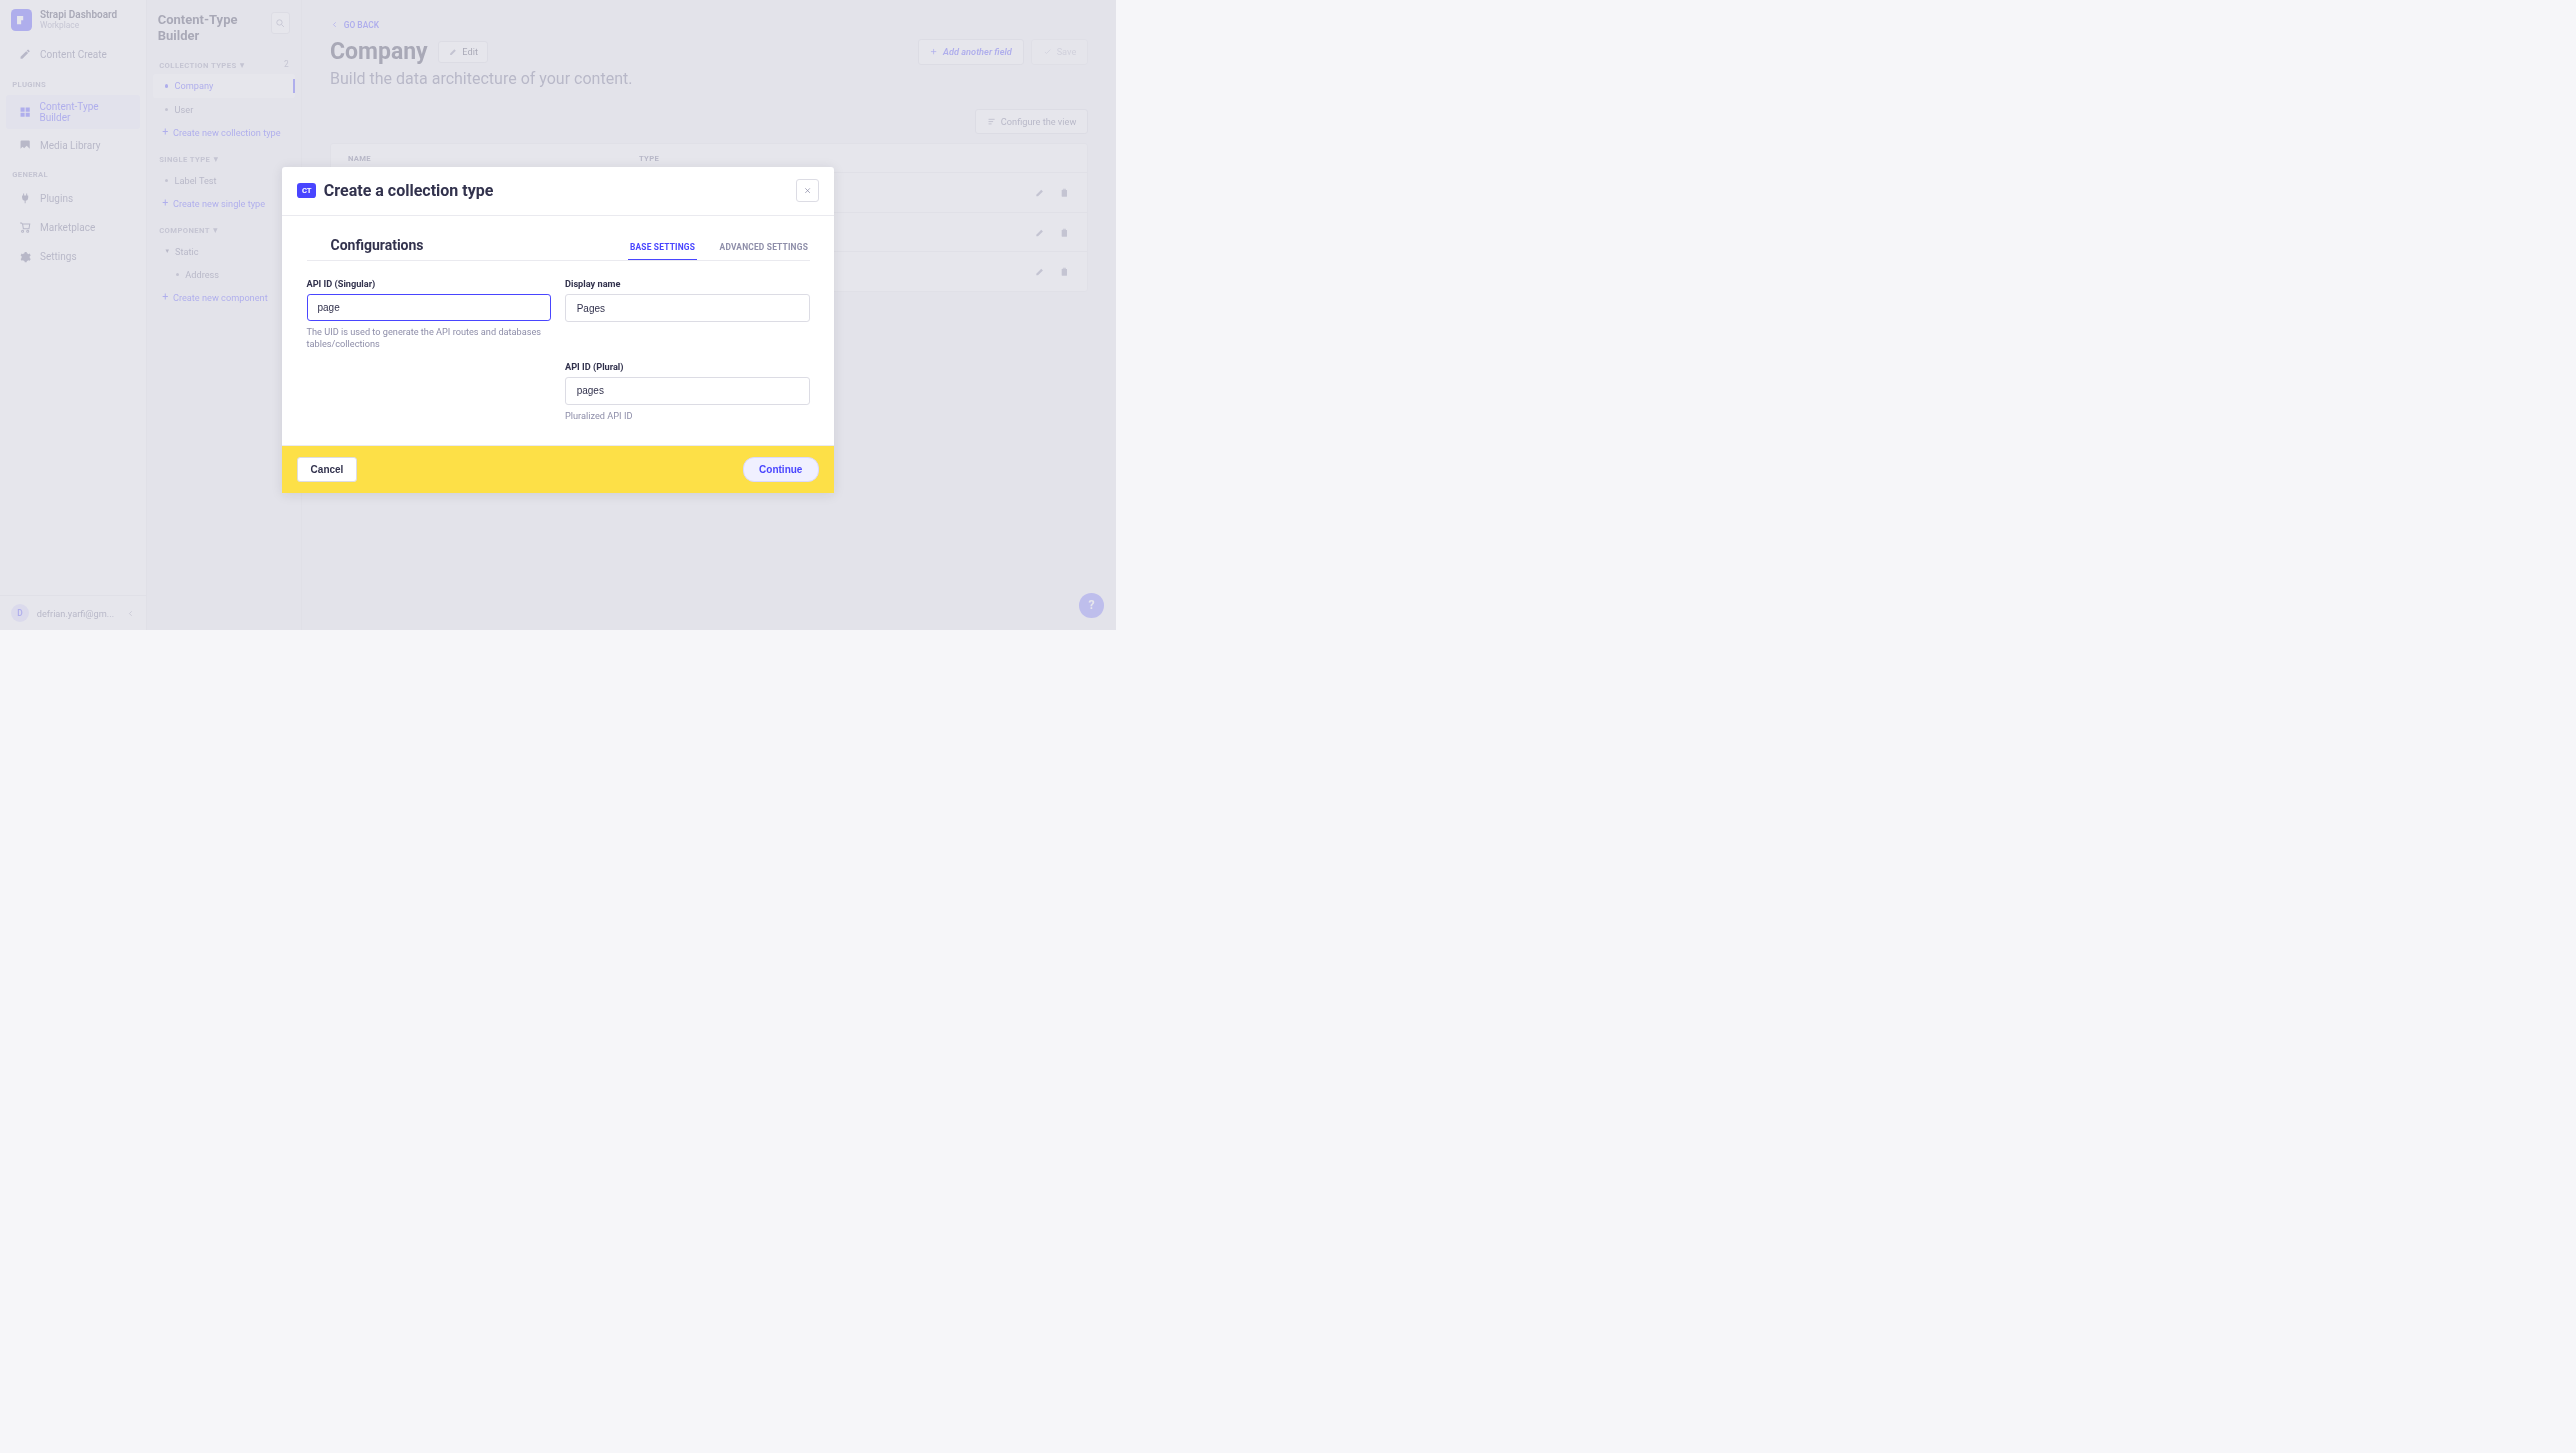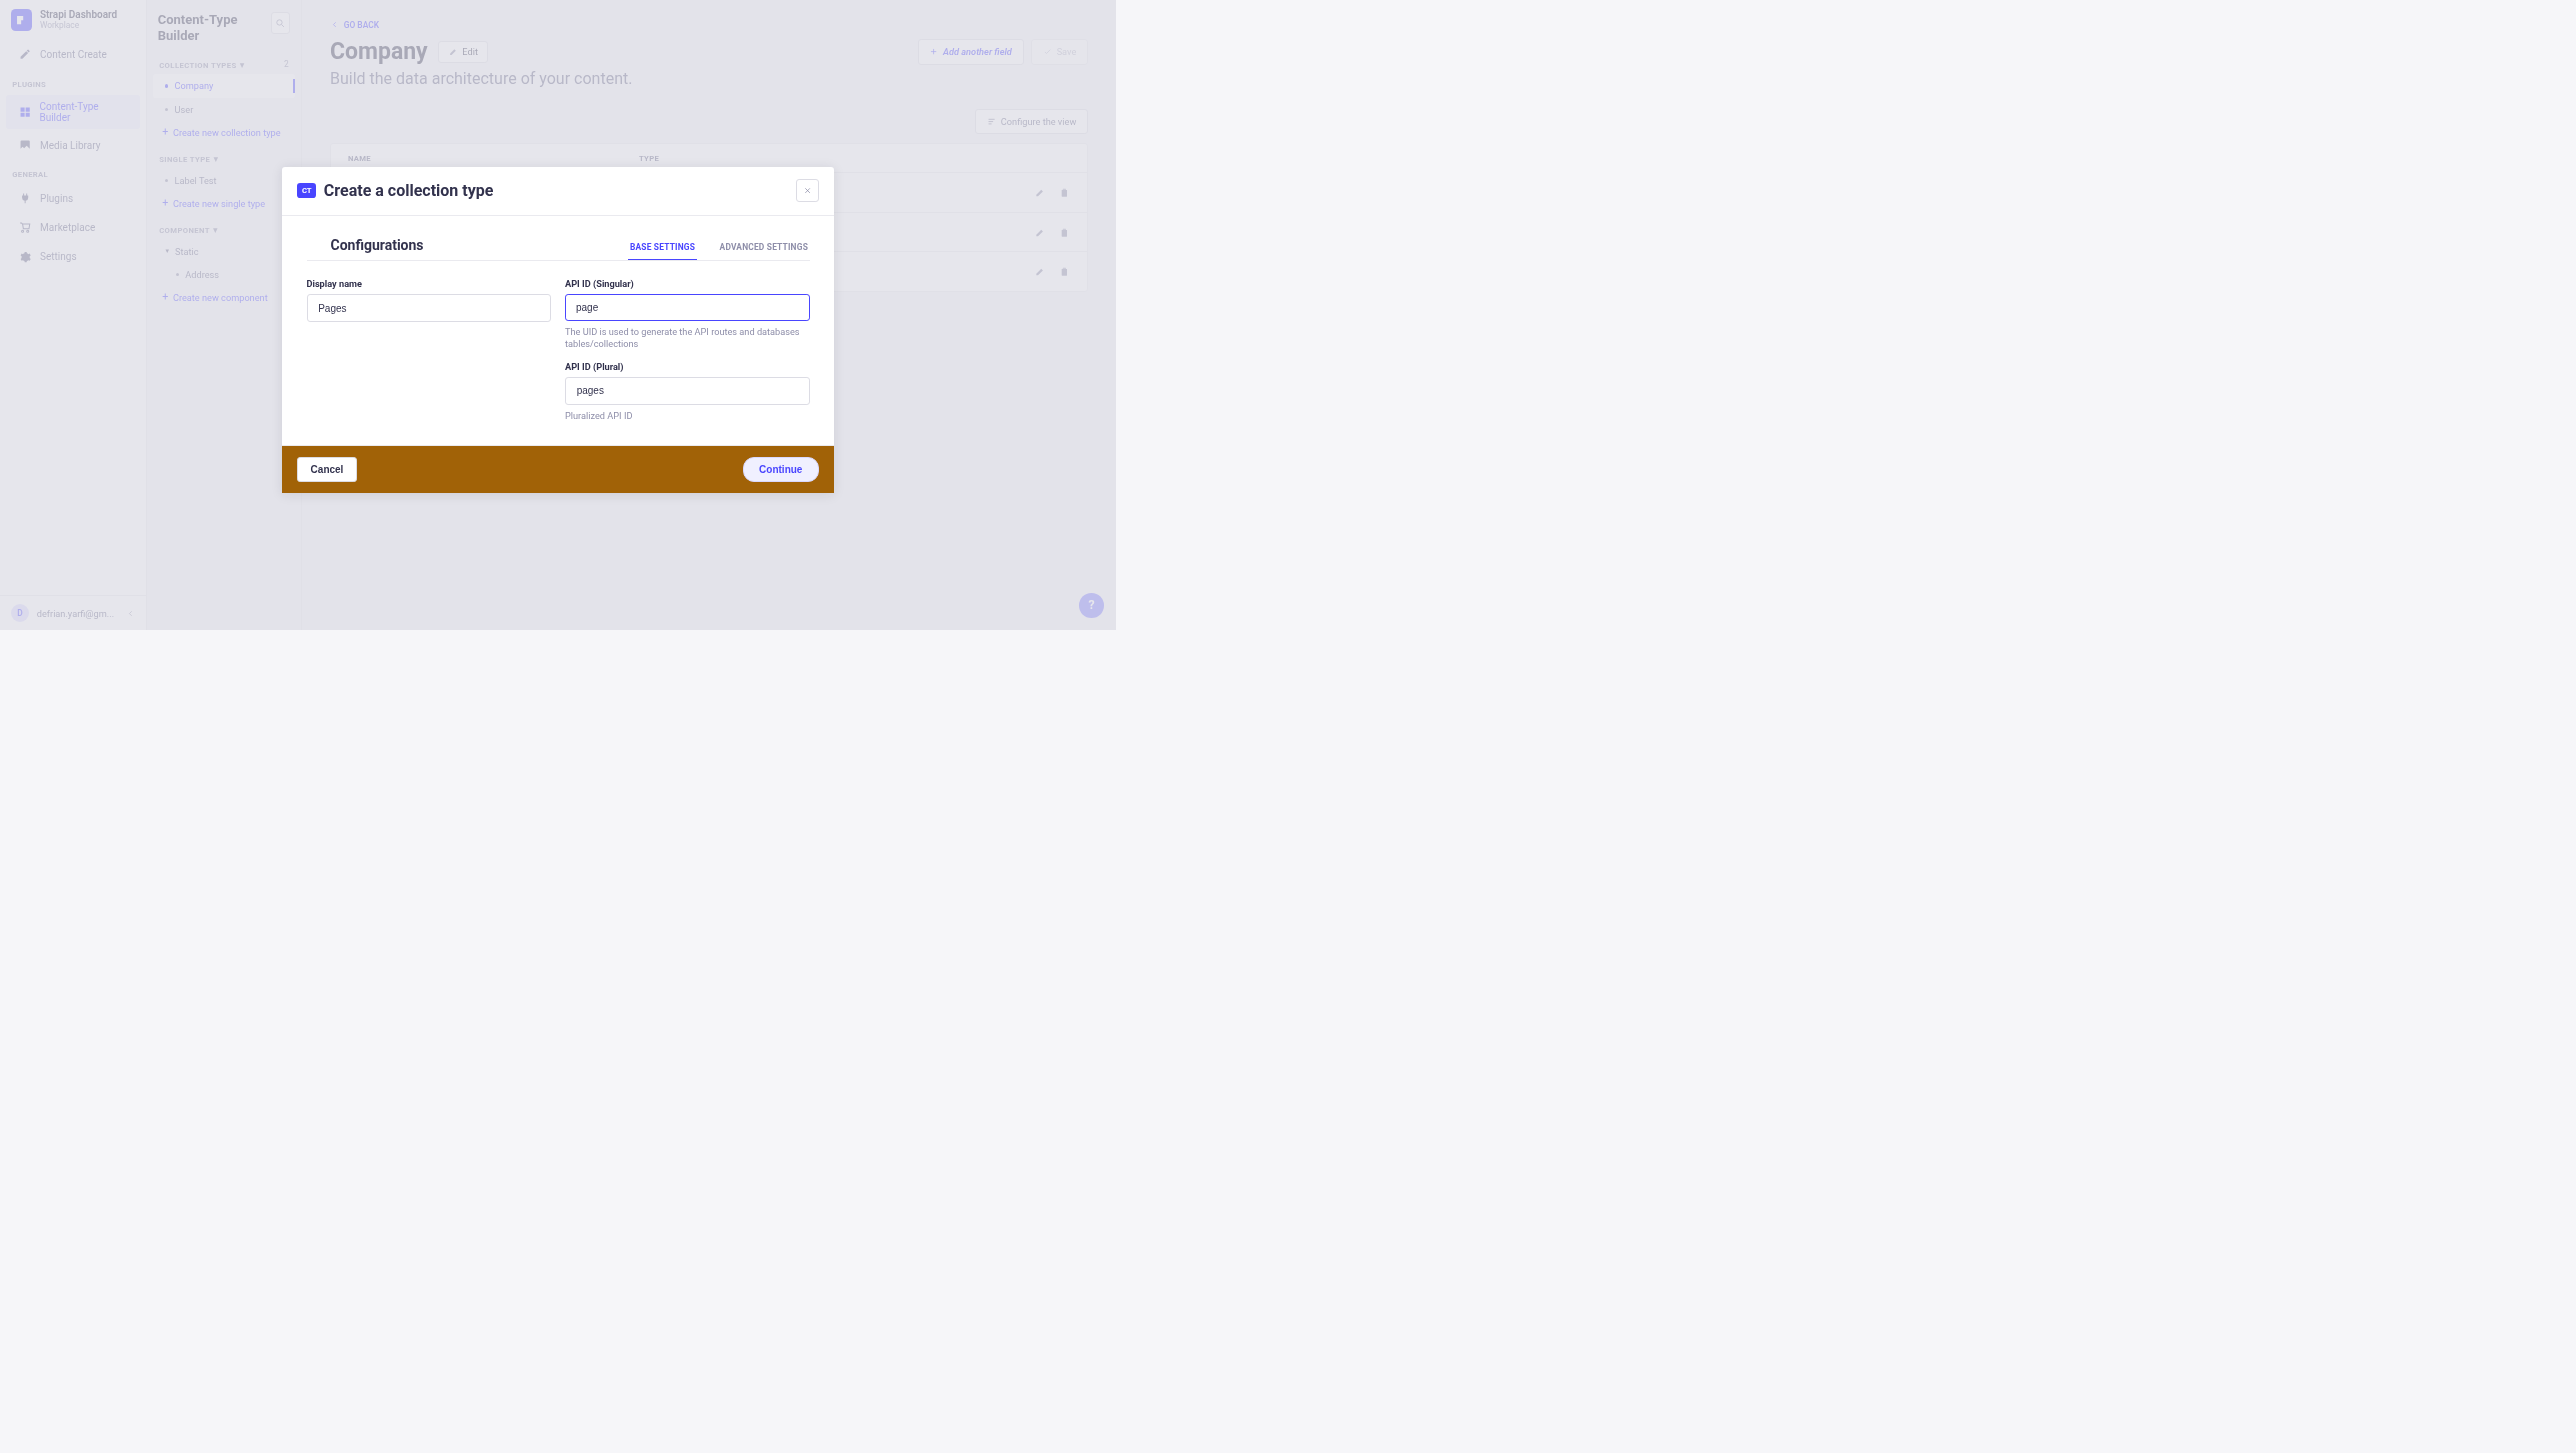--- a/index.html
+++ b/index.html
@@ -165,21 +165,21 @@
 .form-grid{display:grid;grid-template-columns:1fr 1fr;gap:10.7px 14px;margin-top:17px;}
 .field-label{font-size:9.2px;font-weight:700;color:#32324d;margin-bottom:4.6px;display:block;}
 .input{
   width:100%;border:0.8px solid #dcdce4;border-radius:3.1px;
   padding:7.7px 10.7px;font-size:10px;color:#32324d;background:#fff;
 }
 .input.focused{border:1.5px solid #4945ff;padding:7px 10px;}
 .hint{font-size:9.2px;color:#8e8ea9;margin-top:4.6px;line-height:1.35;}
 .modal-footer{
   display:flex;justify-content:space-between;align-items:center;
-  padding:10.7px 15.3px;border-top:0.8px solid #eaeaef;background:#a16207;
+  padding:10.7px 15.3px;border-top:0.8px solid #eaeaef;background:#fde047;
 }
 .btn-secondary{
   border:0.8px solid #dcdce4;border-radius:3.1px;background:#fff;
   padding:6.1px 12.3px;font-size:10px;font-weight:600;color:#32324d;cursor:pointer;
 }
 .btn-primary-light{
   border:0.8px solid #d9d8ff;border-radius:11px;background:#f0f0ff;color:#4945ff;
   padding:6.1px 15.3px;font-size:10px;font-weight:700;cursor:pointer;
 }
 svg{display:block;}
@@ -436,27 +436,27 @@
       <div class="tabs-row">
         <div class="config-title">Configurations</div>
         <div class="tabs">
           <div class="tab active">BASE SETTINGS</div>
           <div class="tab">ADVANCED SETTINGS</div>
         </div>
       </div>
 
       <div class="form-grid">
         <div>
-          <label class="field-label">Display name</label>
-          <input class="input" type="text" value="Pages" style="">
-        </div>
-        <div>
           <label class="field-label">API ID (Singular)</label>
           <input class="input focused" type="text" value="page" style="">
           <div class="hint">The UID is used to generate the API routes and databases tables/collections</div>
+        </div>
+        <div>
+          <label class="field-label">Display name</label>
+          <input class="input" type="text" value="Pages" style="">
         </div>
         <div></div>
         <div>
           <label class="field-label">API ID (Plural)</label>
           <input class="input" type="text" value="pages" style="">
           <div class="hint">Pluralized API ID</div>
         </div>
       </div>
     </div>
 

